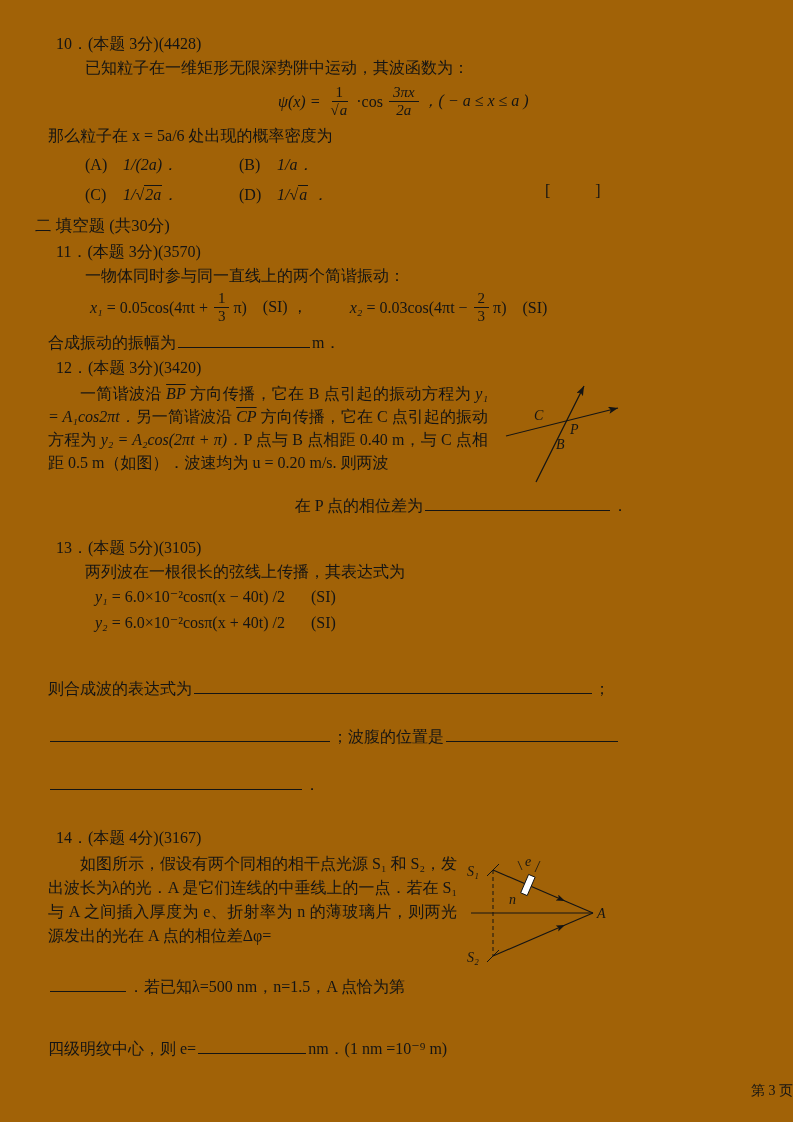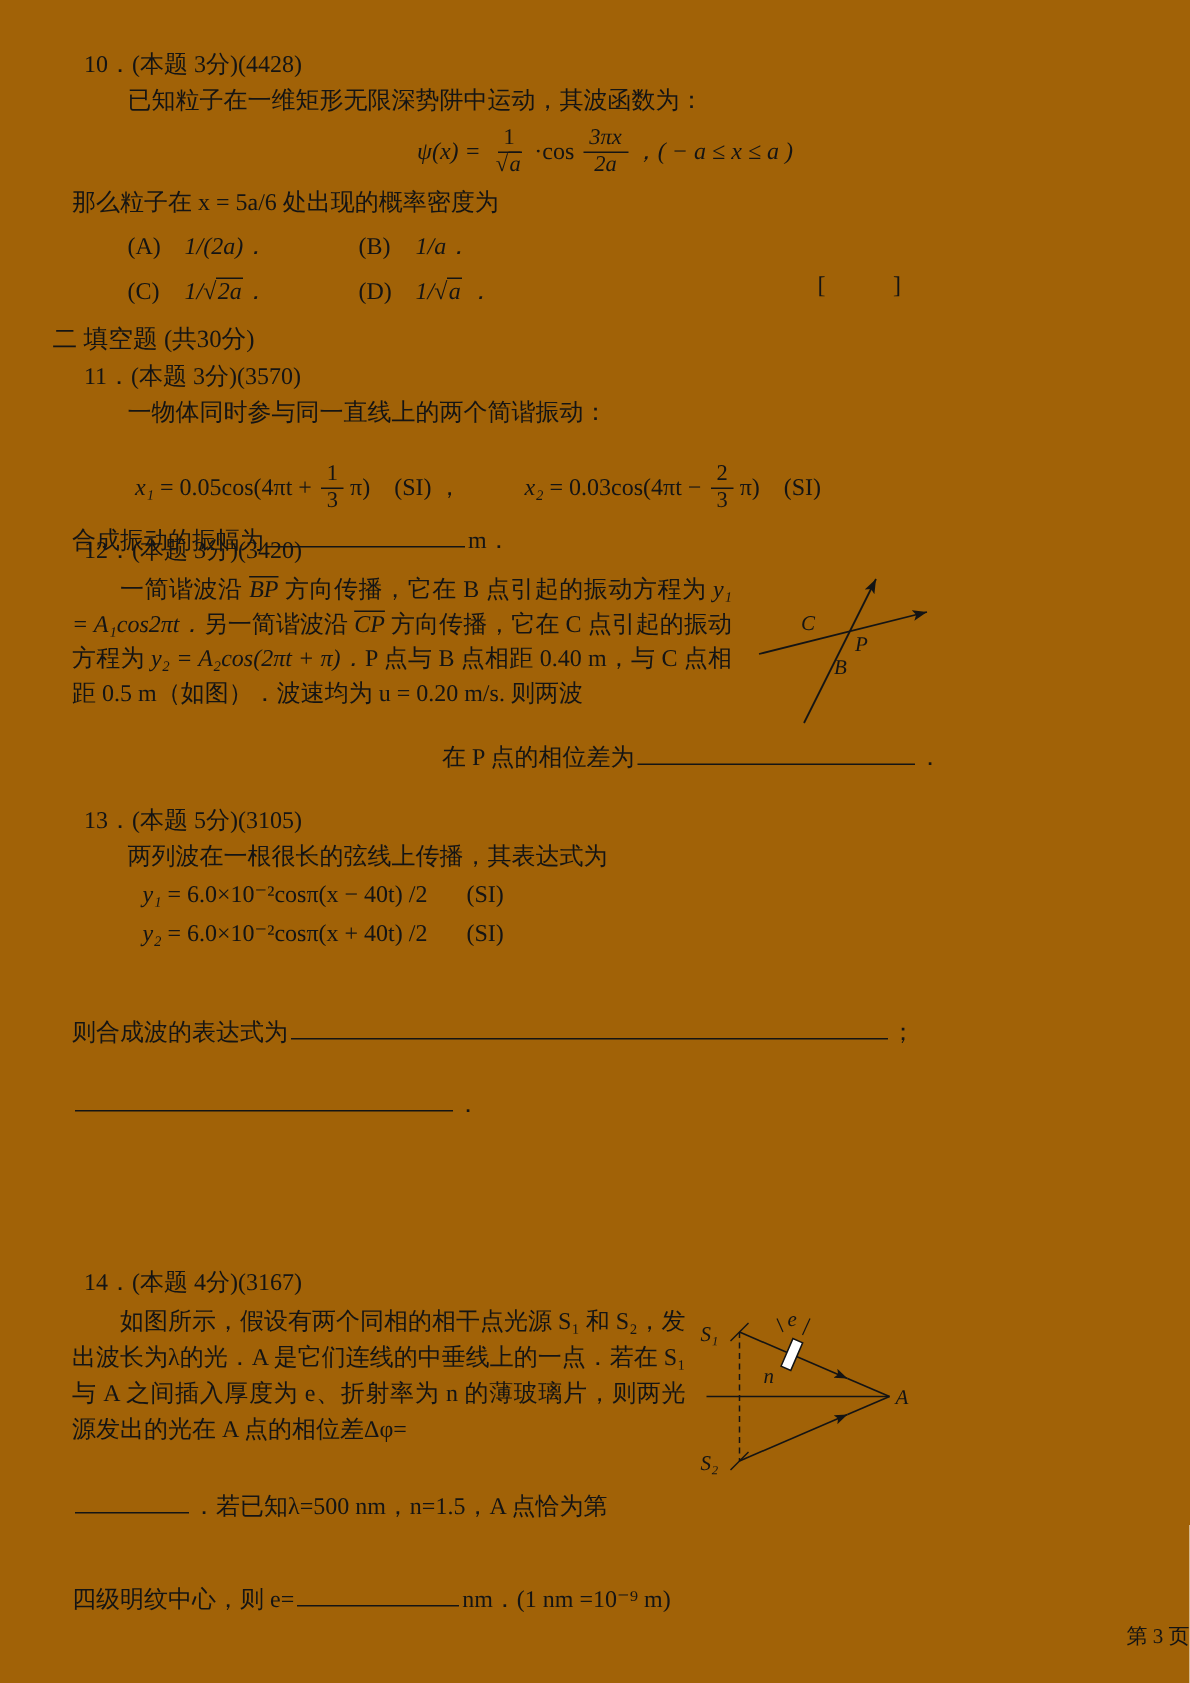--- a/index.html
+++ b/index.html
@@ -24,21 +24,21 @@
   .formula-row { display:flex; align-items:center; margin:4px 0; }
   .formula-row > span { margin-right:4px; }
   
   .q10-formula { margin-left:230px; }
   .opt-row { margin-left:37px; margin-top:4px; line-height:26px; }
   .opt-label { display:inline-block; width:34px; }
   .opt-text { display:inline-block; width:112px; }
   .bracket-wrap { position:absolute; left:497px; top:150px; }
   .bracket-gap { display:inline-block; width:45px; }
   
-  .q11-formula { margin-left:42px; margin-top:20px; }
+  .q11-formula { margin-left:42px; margin-top:2px; }
   .si-gap { margin-left:12px; }
   .group-gap { display:inline-block; width:34px; }
   .q11-result { line-height:26px; }
   
   .q12-body { width:580px; margin-top:2px; }
   .fig12 { float:right; margin:-8px 0 4px 10px; }
   .q14-body { width:575px; margin-top:2px; }
   .fig14 { float:right; margin:4px 0 4px 8px; }
   .para { margin:0; text-indent:2em; line-height:23px; text-align:justify; }
   .para14 { line-height:24px; }
@@ -154,25 +154,28 @@
     <div class="q13-fml line">
       <span class="var">y₁</span> <span>= 6.0×10⁻²cosπ(x − 40t) /2</span><span class="si13">(SI)</span>
     </div>
     <div class="q13-fml line">
       <span class="var">y₂</span> <span>= 6.0×10⁻²cosπ(x + 40t) /2</span><span class="si13">(SI)</span>
     </div>
     <div class="q13-l1">
       <span>则合成波的表达式为</span><span class="blank" style="width:398px"></span><span>；</span>
     </div>
     <div class="q13-l">
+      <span class="blank" style="width:280px"></span><span>；波腹的位置是</span><span class="blank" style="width:172px"></span>
+    </div>
+    <div class="q13-l">
       <span class="blank" style="width:252px"></span><span>．</span>
     </div>
   </section>
 
-  <section class="block" style="top:844px">
+  <section class="block" style="top:826px">
     <div class="hdr">14．(本题 4分)(3167)</div>
     <div class="q14-body">
       <svg class="fig14" width="158" height="128" viewBox="0 0 158 128">
         <defs>
           <marker id="arr14" markerWidth="9" markerHeight="7" refX="8" refY="3" orient="auto">
             <path d="M0,0 L8,3 L0,6 L1.8,3 z" fill="#141414" stroke="none"></path>
           </marker>
         </defs>
         <line x1="22" y1="20" x2="34" y2="8" stroke-width="1"></line>
         <line x1="22" y1="106" x2="34" y2="94" stroke-width="1"></line>

